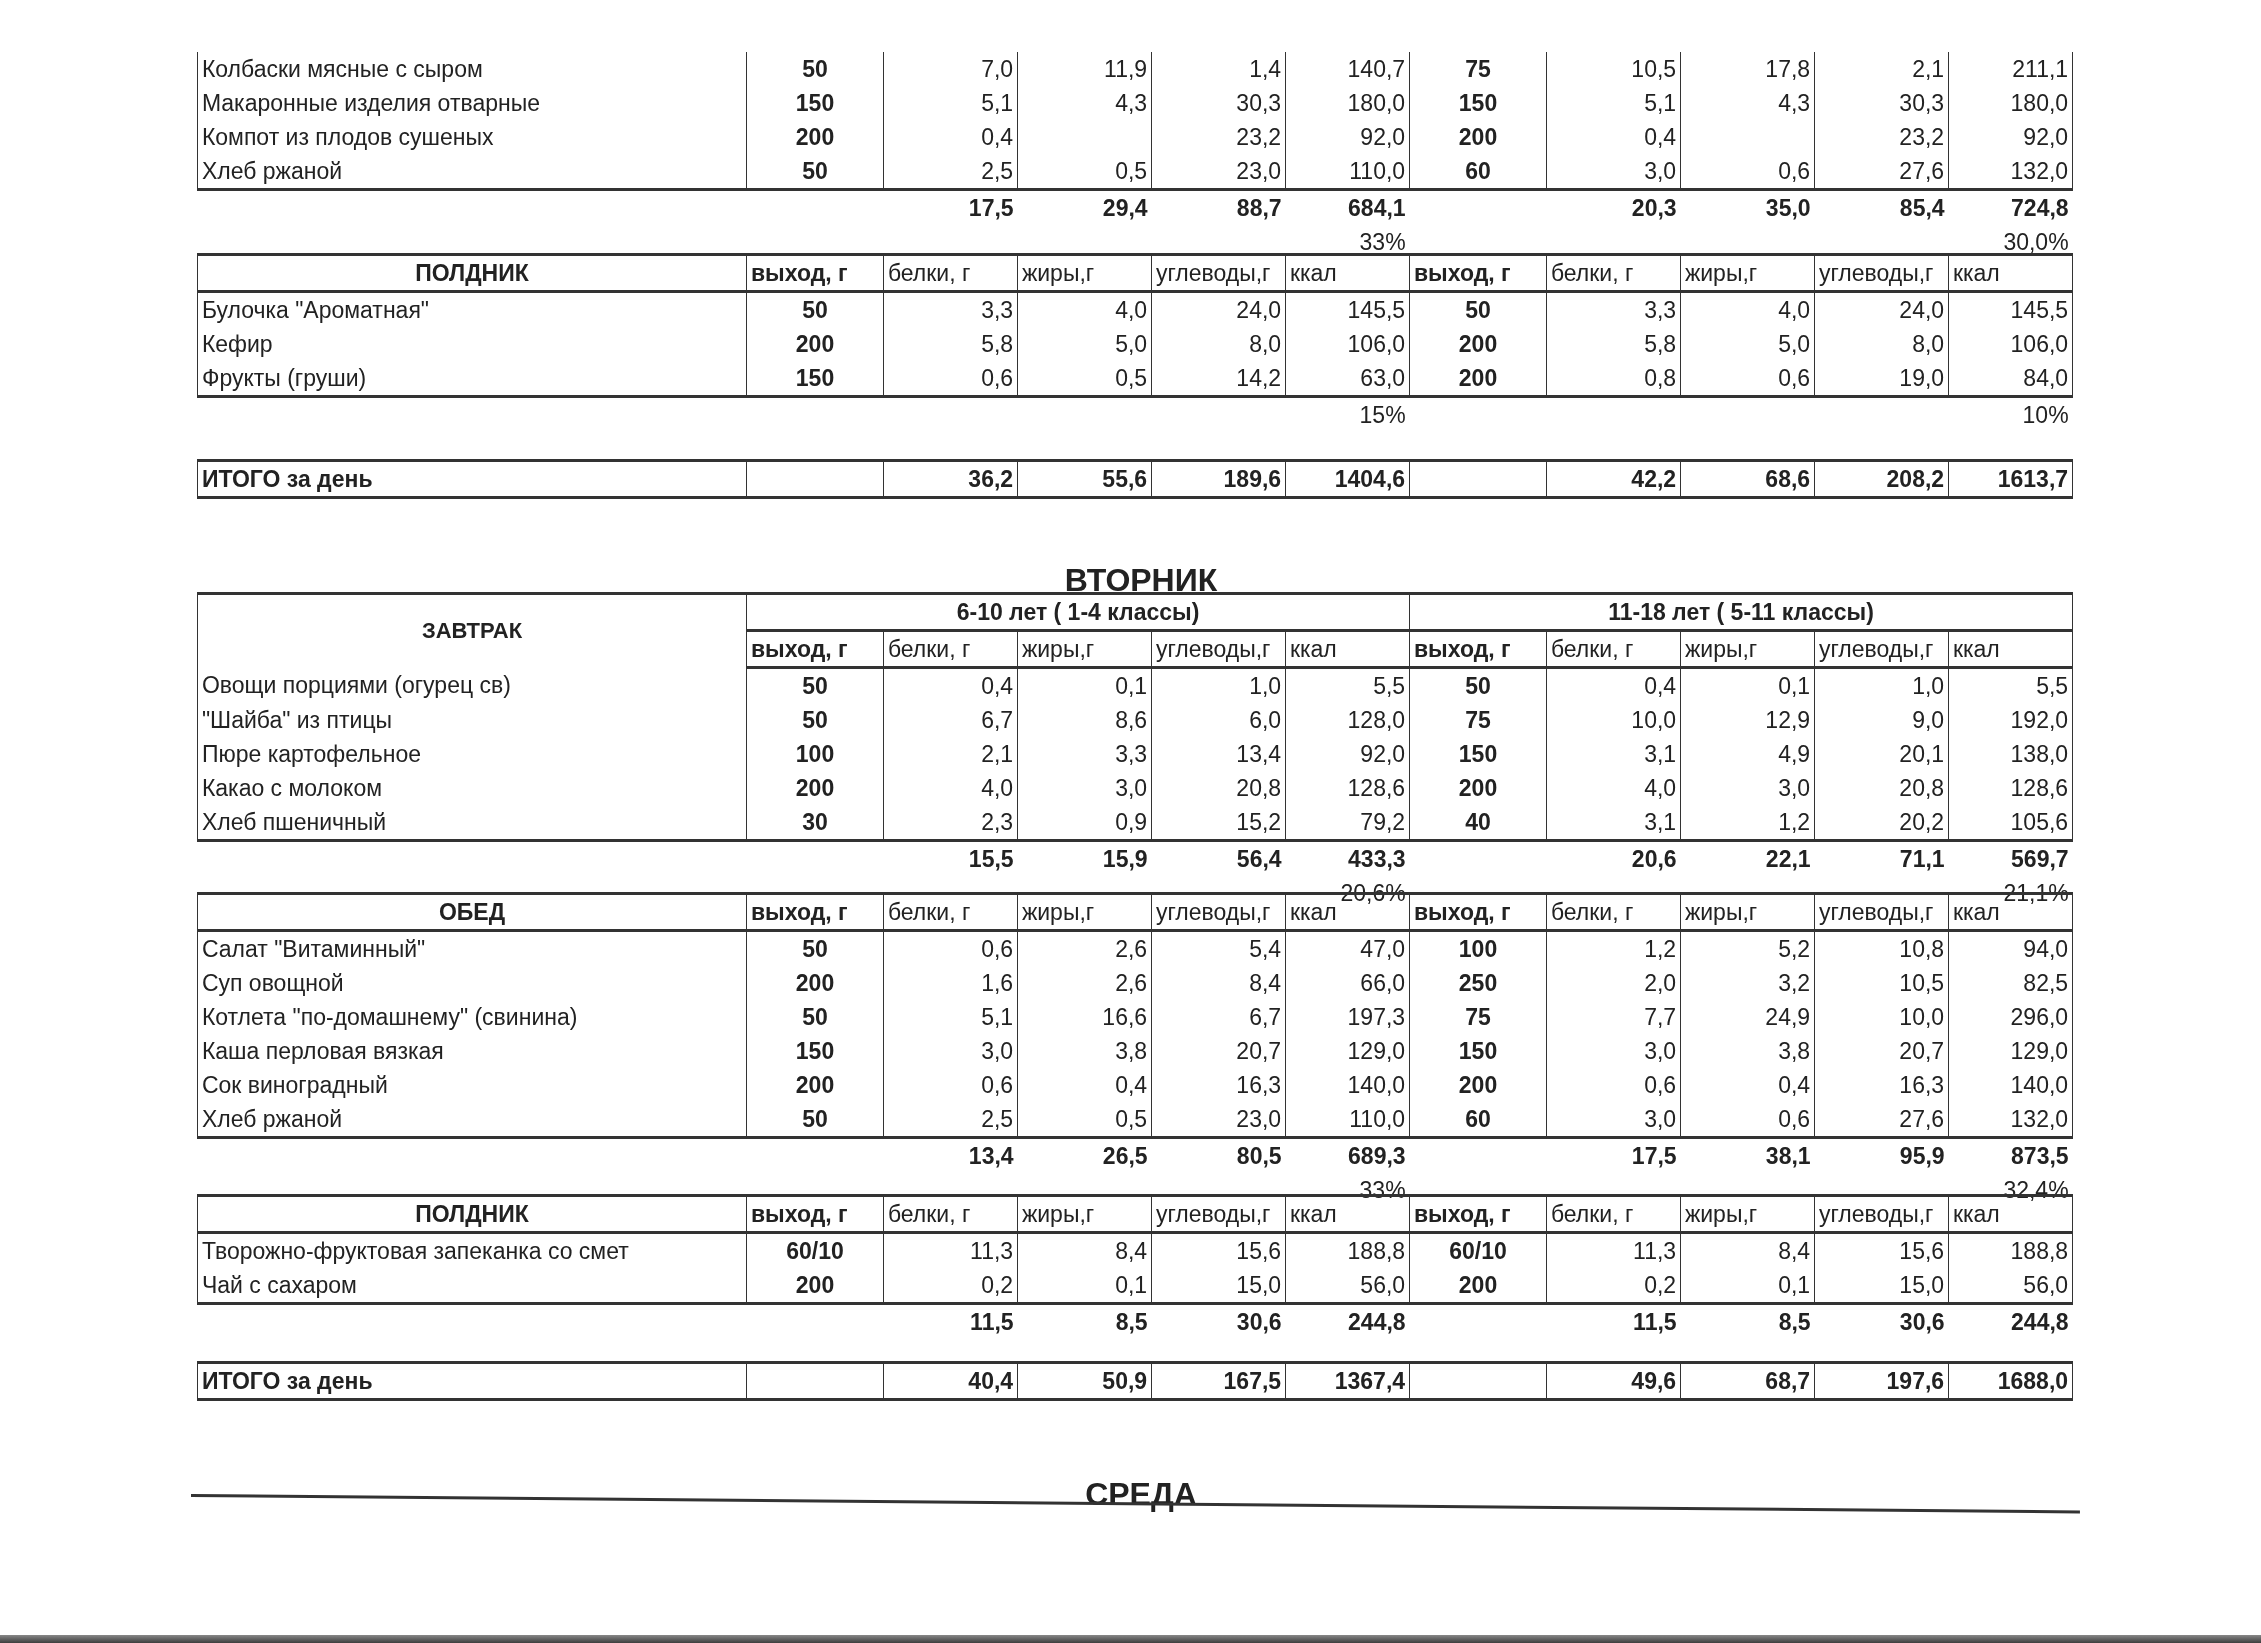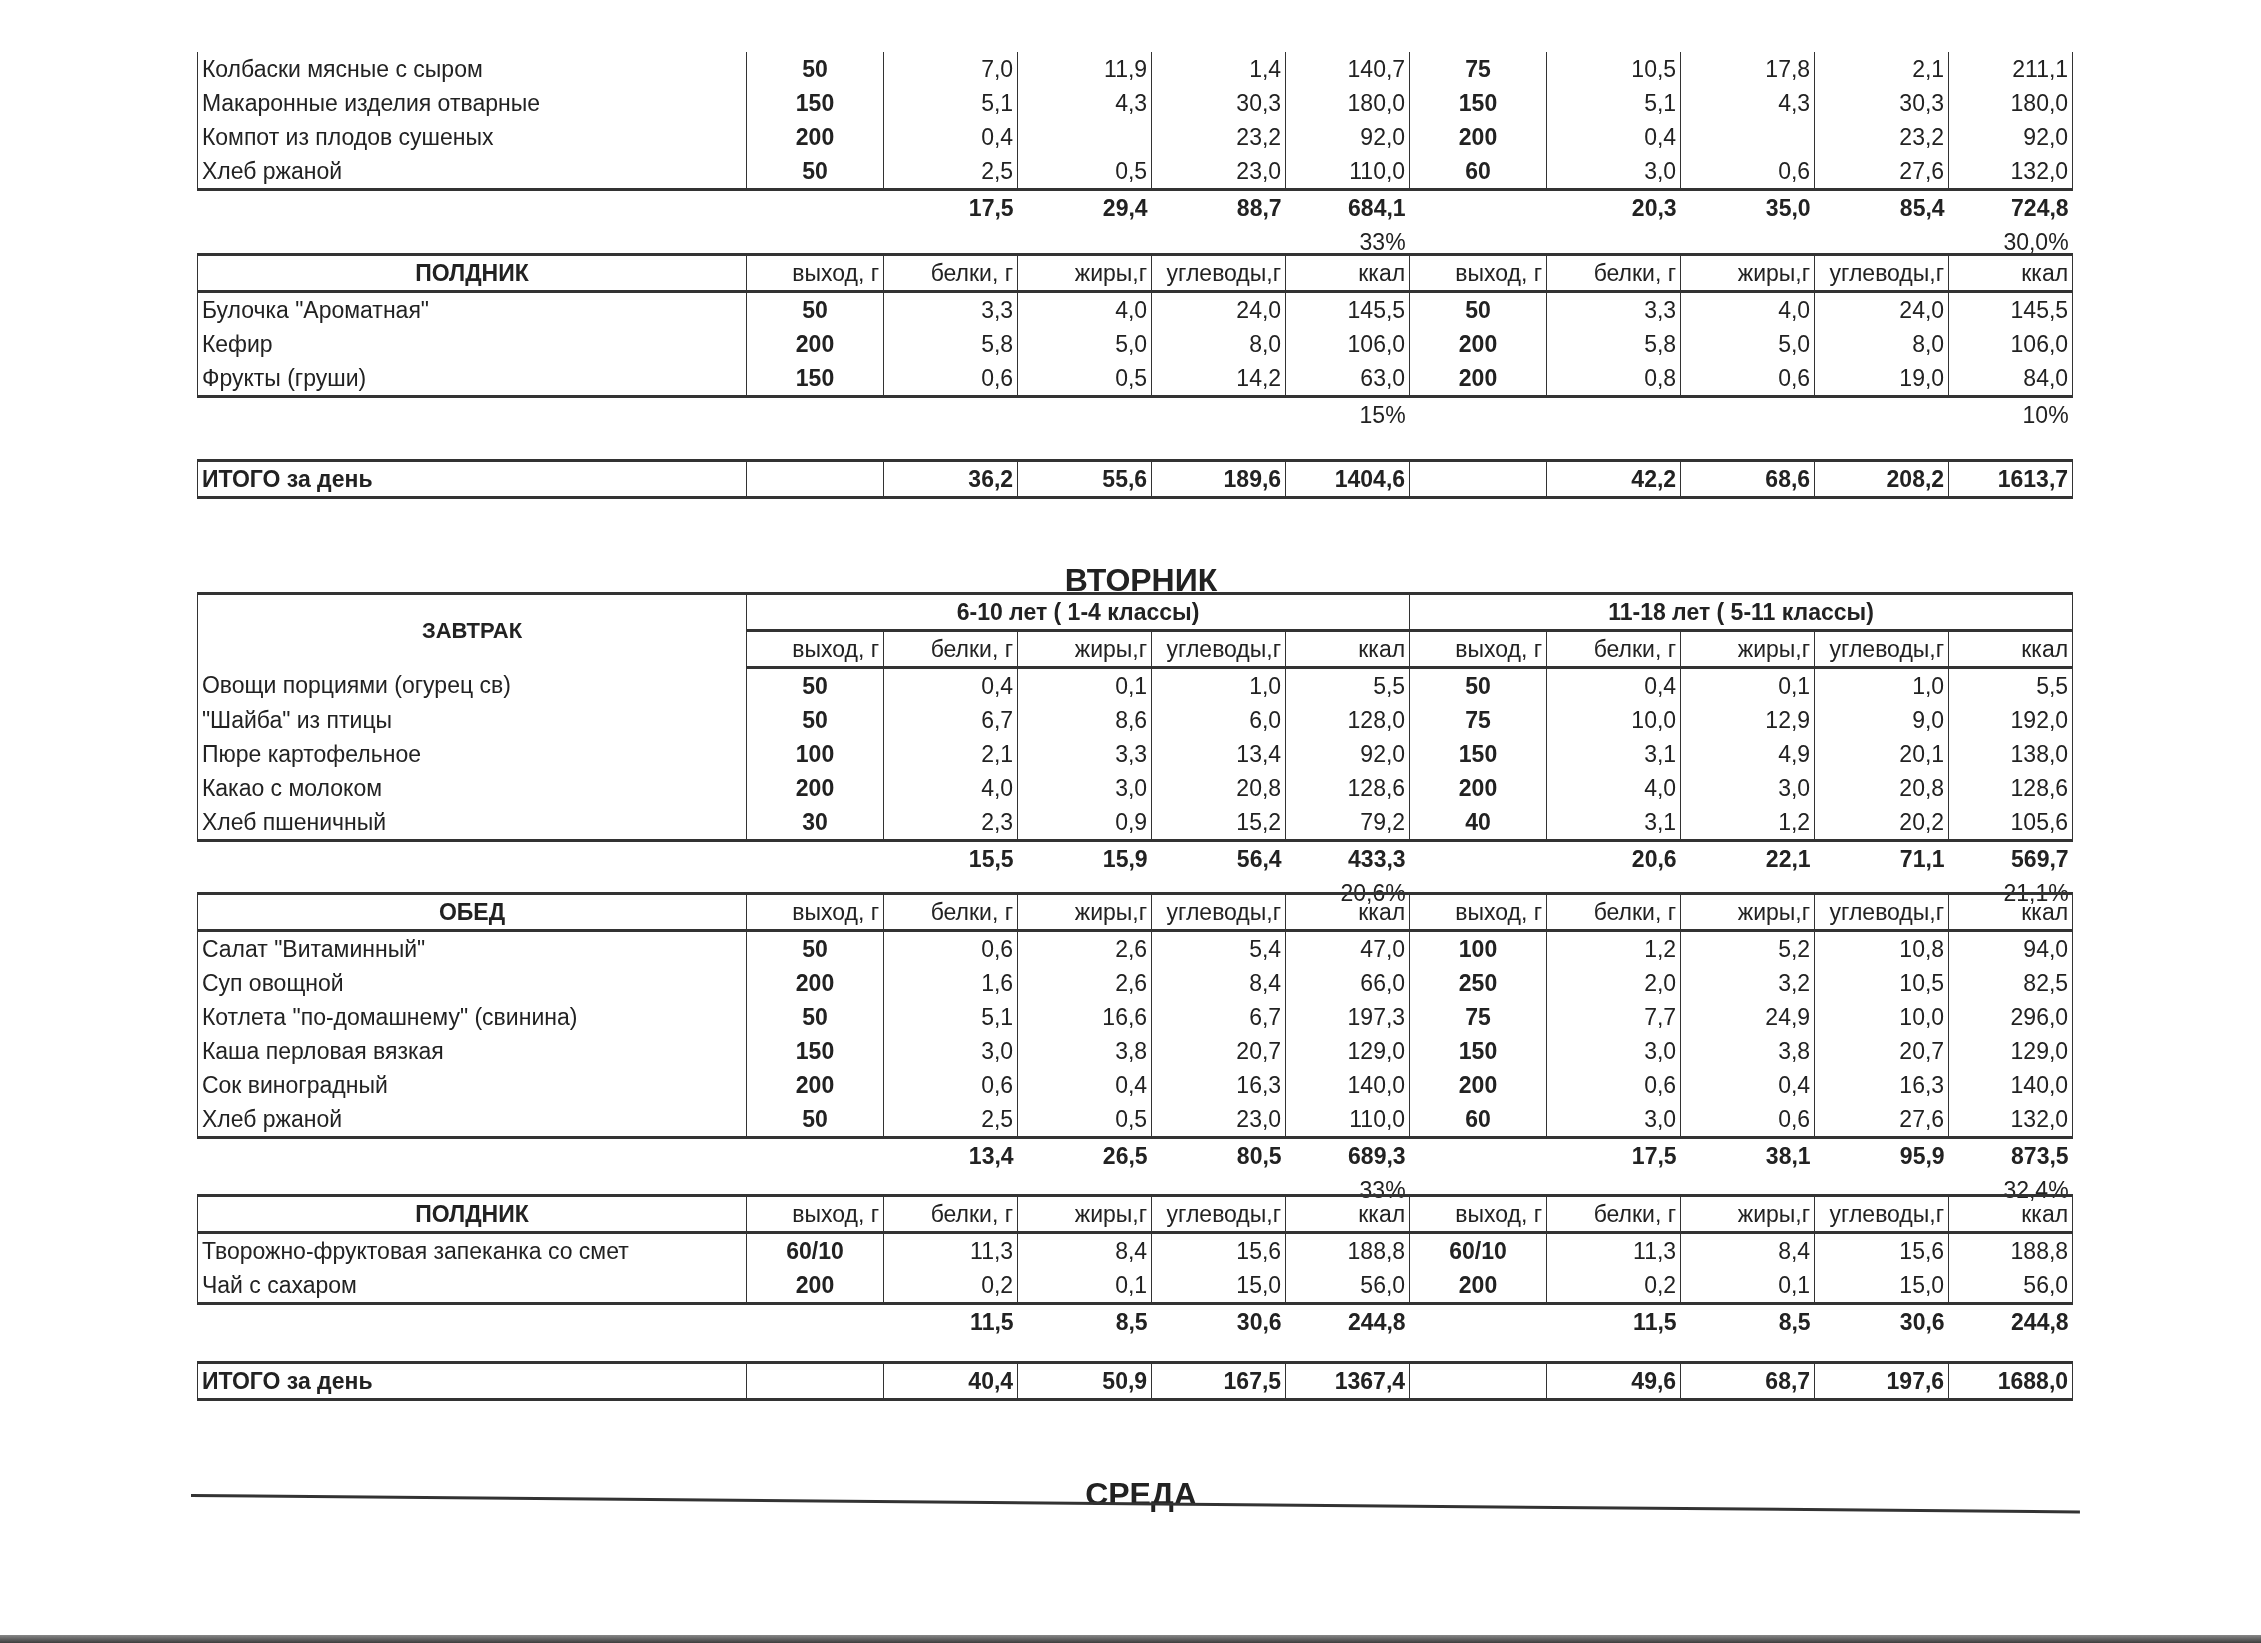--- a/index.html
+++ b/index.html
@@ -12,22 +12,22 @@
 
   table.menu { position:absolute; left:197px; border-collapse:collapse; table-layout:fixed; width:1819px; }
   table.menu td { padding:0 3.9px; font-size:23px; line-height:34px; height:34px; white-space:nowrap; overflow:hidden; }
   col.c-name { width:549px; } col.c-yield { width:137px; } col.c-num { width:134px; } col.c-kcal { width:124px; }
   .name { text-align:left; font-size:25px; }
   .yield { text-align:center; font-weight:bold; }
   .num { text-align:right; }
   .bold { font-weight:bold; }
   .hdr td { font-size:20.6px; height:32px; line-height:32px; }
   .hdr .meal { text-align:center; font-weight:bold; }
-  .hdr .yield-h { text-align:right; font-weight:normal; }
-  .hdr .lbl { text-align:right; }
+  .hdr .yield-h { text-align:left; font-weight:bold; }
+  .hdr .lbl { }
   .box-l { border-left:1.9px solid #333; }
   .box-r { border-right:1.9px solid #333; }
   .box-t { border-top:3.2px solid #333; }
   .box-b { border-bottom:3.2px solid #333; }
   .vl { border-right:1.9px solid #333; }
   .sum td { height:35px; line-height:35px; font-weight:bold; font-size:23px; }
   .pct td { height:31px; line-height:31px; font-size:22px; text-align:right; }
   .total td { height:34px; line-height:34px; font-weight:bold; font-size:23px; }
   .age td { font-weight:bold; font-size:23px; text-align:center; height:36px; line-height:36px; }
 

